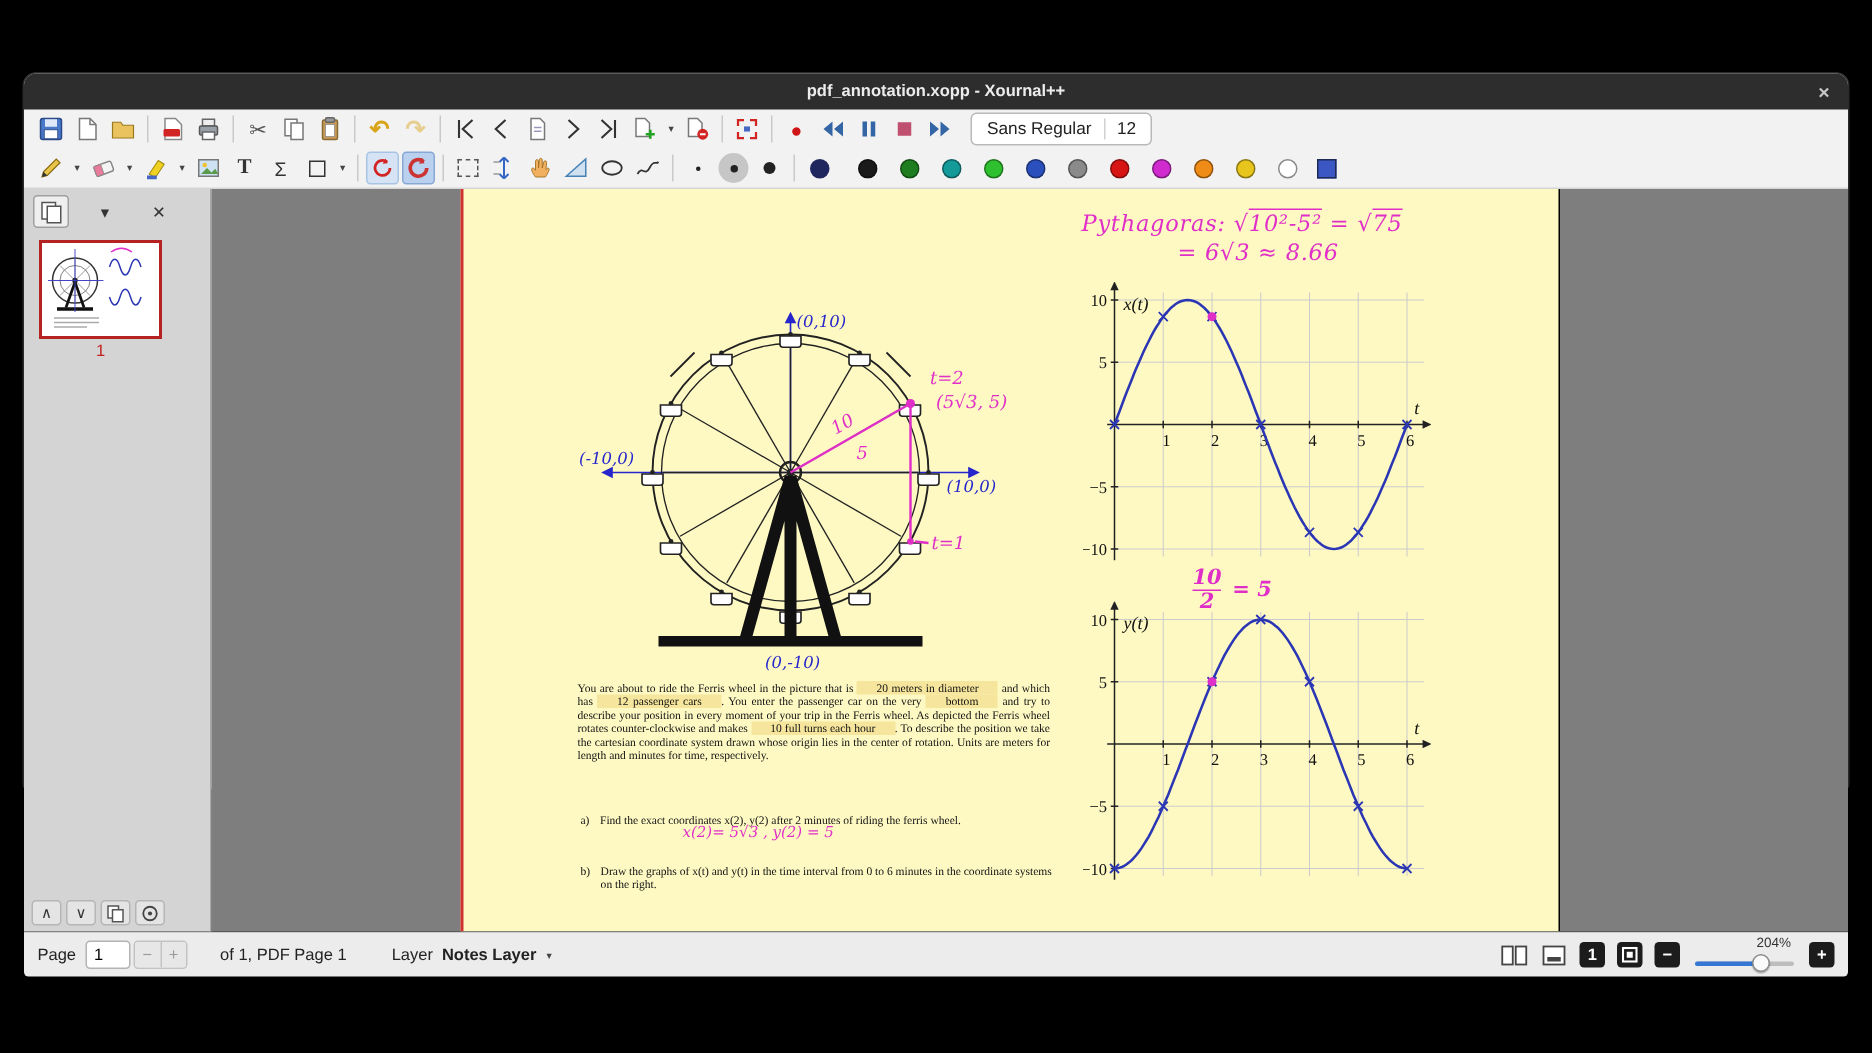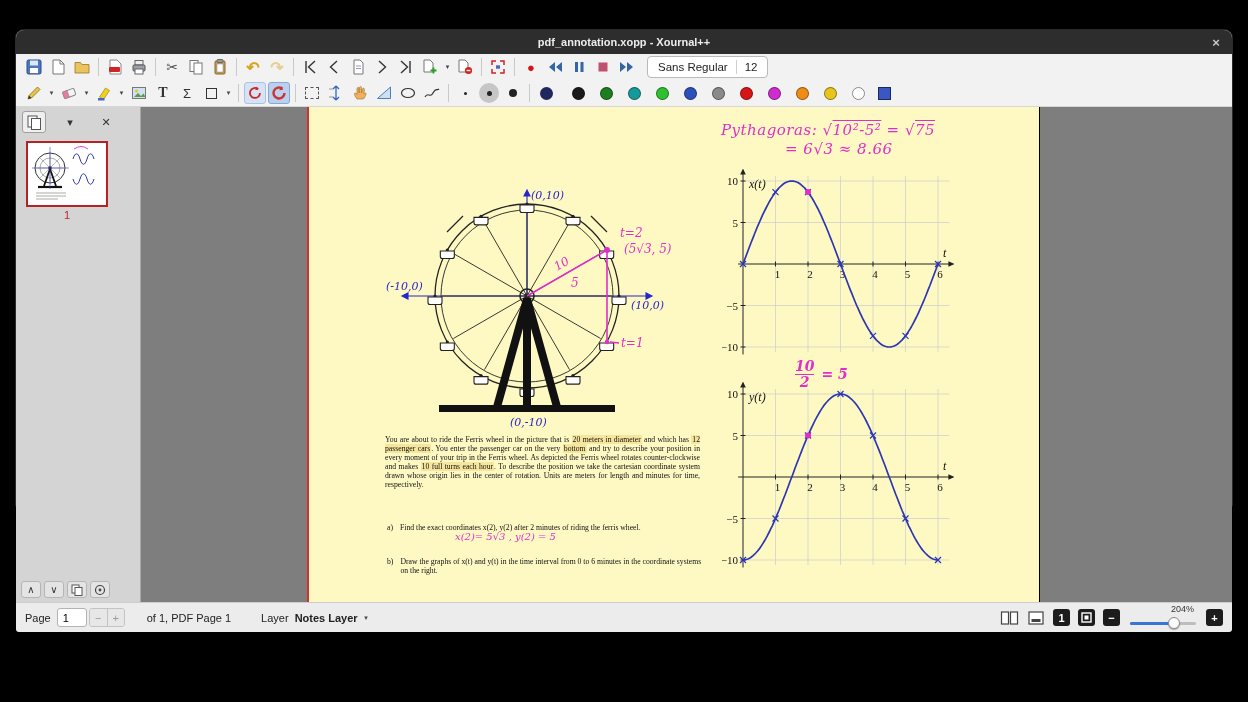--- a/index.html
+++ b/index.html
@@ -1,18 +1,18 @@
 <!DOCTYPE html>
 <html><head>
 <meta charset="utf-8">
 <style>
   *{box-sizing:border-box}
   body{margin:0;width:1248px;height:702px;background:#000;position:relative;overflow:hidden;
        font-family:"Liberation Sans",sans-serif;-webkit-font-smoothing:antialiased}
-  .window{position:absolute;left:16px;top:30px;width:1216px;height:477px;background:#f2f2f2;
+  .window{position:absolute;left:16px;top:49px;width:1216px;height:477px;background:#f2f2f2;
           border-radius:8px 8px 3px 3px;box-shadow:0 0 0 1px #2a2a2a}
   .titlebar{height:24px;background:#2d2d2d;border-radius:8px 8px 0 0;display:flex;align-items:center;
             justify-content:center;position:relative;color:#ececec;font-size:11px;font-weight:bold}
   .close-btn{position:absolute;right:8px;top:4px;width:16px;height:16px;color:#c8c8c8;font-size:13px;
              display:flex;align-items:center;justify-content:center}
   .menubar{height:21px;background:#f2f2f2;display:flex;align-items:center;padding-left:8px;
            font-size:11.5px;color:#1a1a1a}
   .menu-item{padding:2px 7px;border-radius:3px}
   .toolbar{display:flex;align-items:center;background:#f2f2f2;padding-left:6px}
   #toolbar1{height:26px}
@@ -60,21 +60,21 @@
   .pyth{position:absolute;left:412px;top:14px;font-size:15px;letter-spacing:.5px}
   .pyth .l2{margin-left:64px;margin-top:1px}
   .ol{text-decoration:overline}
   .fracnote{position:absolute;left:486px;top:252px;font-size:14px;font-weight:bold;display:flex;align-items:center}
   .frac{display:inline-flex;flex-direction:column;align-items:center;line-height:1.05}
   .fbar{height:1.6px;background:#e02ec8;width:100%}
   .frhs{margin-left:7px}
   .chart{position:absolute;pointer-events:none}
   .para{position:absolute;left:76px;top:328px;width:315px;font-family:"Liberation Serif",serif;
         font-size:7.7px;line-height:1.17;text-align:justify;color:#111}
-  .hl{background:#f6e59c;padding:0 1px}
+  .hl{background:#f6e59c;padding:0 13px}
   .qitem{position:absolute;left:78px;width:318px;display:flex;gap:7px;font-family:"Liberation Serif",serif;
          font-size:7.7px;line-height:1.2;color:#111}
   .qlabel{flex:none}
   .answer{position:absolute;left:146px;top:424px;font-size:10px}
   .wm{font:italic 12px "DejaVu Serif",serif;fill:#e02ec8}
   .wb{font:italic 11px "DejaVu Serif",serif;fill:#2626cc}
   
   .statusbar{height:30px;background:#ececec;border-top:1px solid #cdcdcd;display:flex;align-items:center;
              padding:0 9px;font-size:11px;color:#222;border-radius:0 0 3px 3px}
   .page-input{width:30px;height:19px;border:1px solid #b3b3b3;border-radius:3px;background:#fff;

